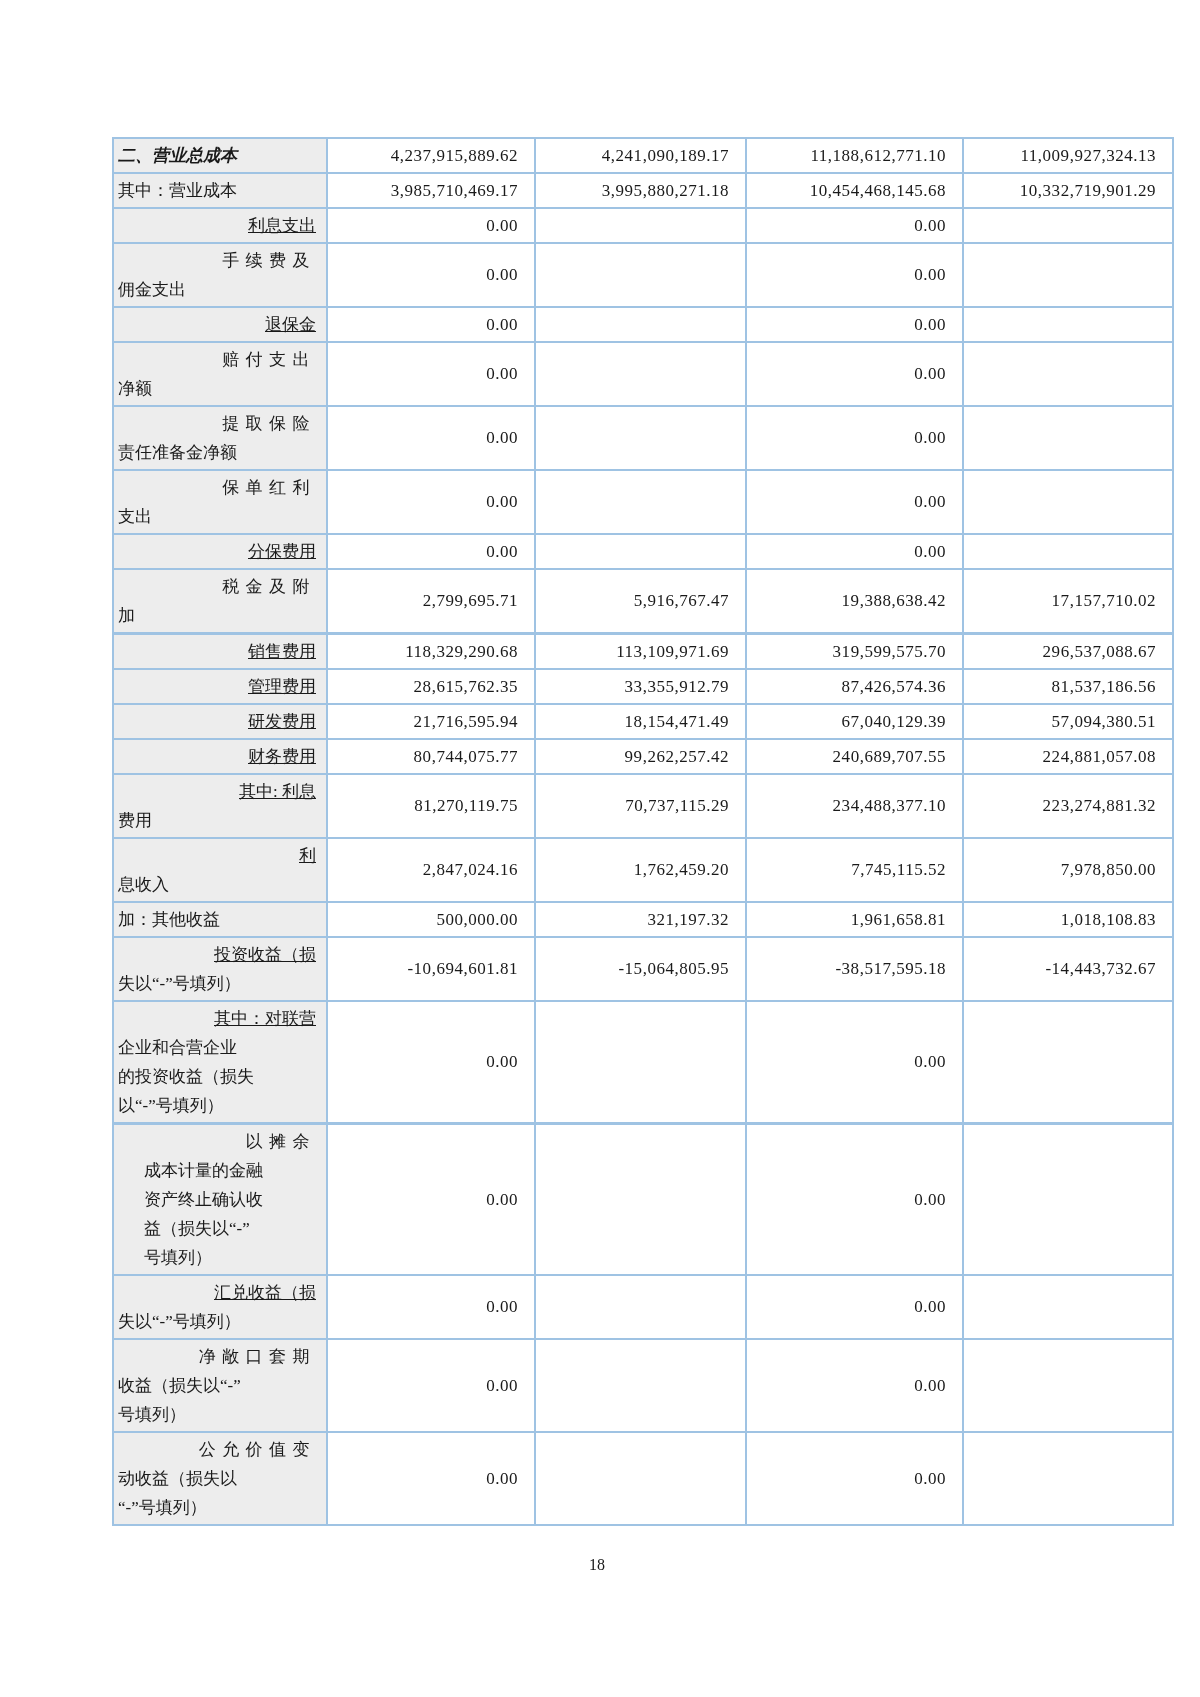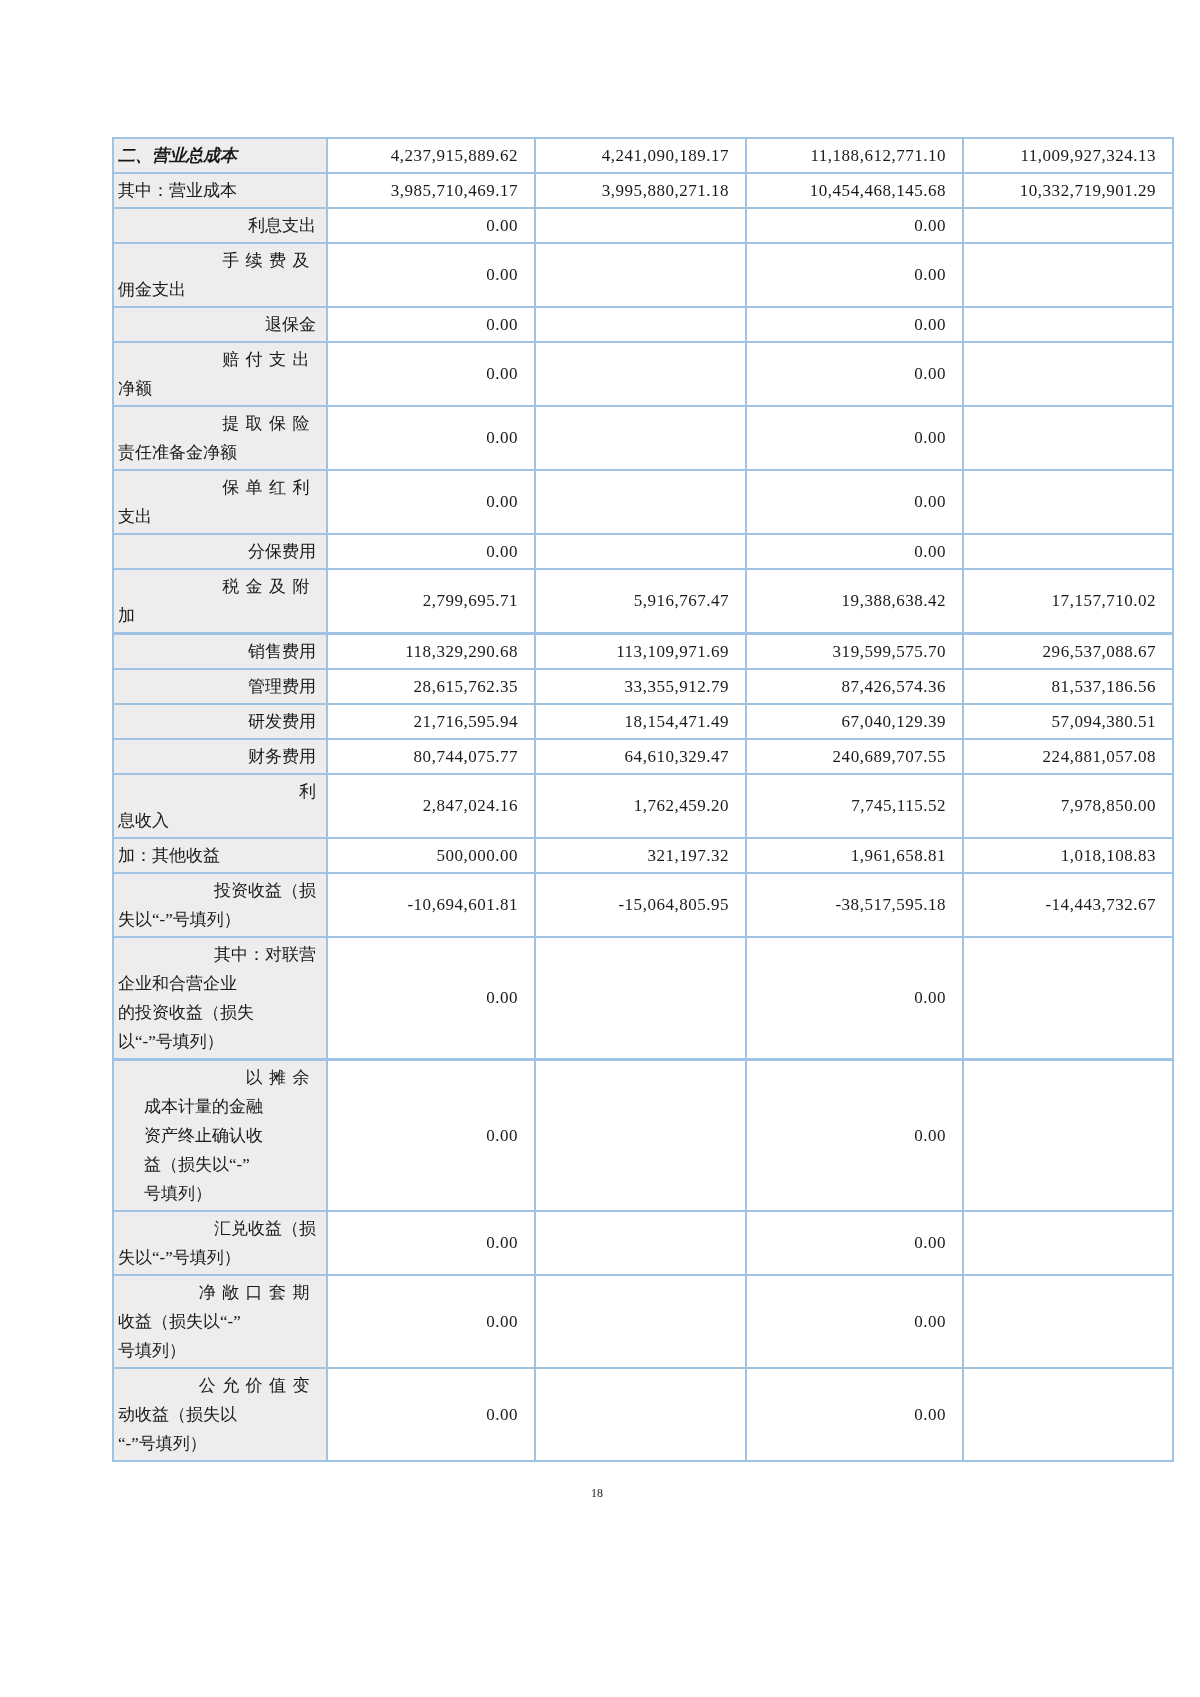--- a/index.html
+++ b/index.html
@@ -40,29 +40,29 @@
     text-align:right;
     padding-right:16px;
     letter-spacing:0.03em;
     background:#ffffff;
   }
   .line{
     line-height:29px;
     white-space:nowrap;
   }
   .a-l{text-align:left;}
-  .a-r{text-align:right;}
+  .a-r{text-align:right;text-decoration:underline;}
   .a-rs{text-align:right;letter-spacing:0.38em;}
   .bold .label{font-weight:bold;font-style:italic;}
   .t-thick .cell{border-top-width:3px;padding-left:30px;}
   .page-number{
     width:970px;
-    margin:24px 0 0 112px;
+    margin:30px 0 0 112px;
     text-align:center;
-    font-size:12px;
+    font-size:16px;
   }
 </style>
 </head>
 <body>
 
 <div class="page">
 
   <div class="fin-table" id="fin-table">
     <div class="row bold">
       <div class="cell label">
@@ -197,25 +197,35 @@
       <div class="cell val c2">18,154,471.49</div>
       <div class="cell val c3">67,040,129.39</div>
       <div class="cell val c4">57,094,380.51</div>
     </div>
 
     <div class="row">
       <div class="cell label">
           <div class="line a-r">财务费用</div>
         </div>
       <div class="cell val c1">80,744,075.77</div>
-      <div class="cell val c2">64,610,329.47</div>
+      <div class="cell val c2">99,262,257.42</div>
       <div class="cell val c3">240,689,707.55</div>
       <div class="cell val c4">224,881,057.08</div>
     </div>
 
+    <div class="row">
+      <div class="cell label">
+          <div class="line a-r">其中: 利息</div>
+          <div class="line a-l">费用</div>
+        </div>
+      <div class="cell val c1">81,270,119.75</div>
+      <div class="cell val c2">70,737,115.29</div>
+      <div class="cell val c3">234,488,377.10</div>
+      <div class="cell val c4">223,274,881.32</div>
+    </div>
 
     <div class="row">
       <div class="cell label">
           <div class="line a-r">利</div>
           <div class="line a-l">息收入</div>
         </div>
       <div class="cell val c1">2,847,024.16</div>
       <div class="cell val c2">1,762,459.20</div>
       <div class="cell val c3">7,745,115.52</div>
       <div class="cell val c4">7,978,850.00</div>

